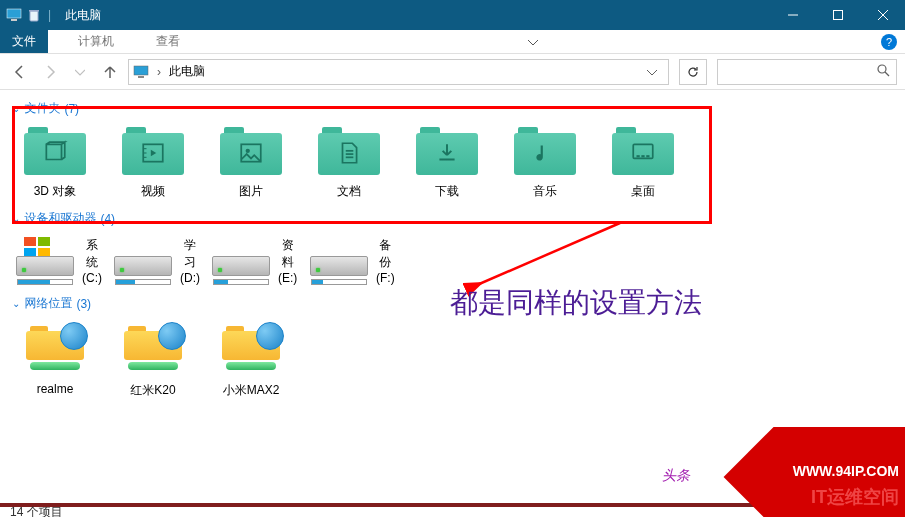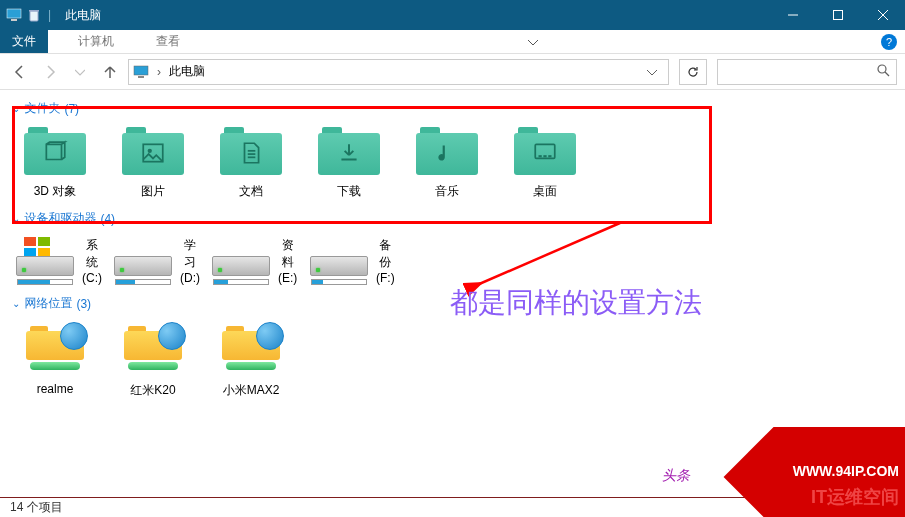--- a/index.html
+++ b/index.html
@@ -44,21 +44,21 @@
   .folder-grid { display: flex; gap: 20px; padding: 6px 4px 10px; flex-wrap: wrap; }
   .folder-item { width: 78px; display: flex; flex-direction: column; align-items: center; gap: 8px; cursor: default; }
   .folder-icon { width: 62px; height: 48px; position: relative; }
   .folder-tab { position: absolute; top: 0; left: 4px; width: 20px; height: 8px; background: #3fb79a; border-radius: 2px 2px 0 0; }
   .folder-body { position: absolute; top: 6px; left: 0; right: 0; bottom: 0; background: linear-gradient(#5ecbb0, #3fb79a); border-radius: 3px; display: flex; align-items: center; justify-content: center; }
   .folder-inner { color: #1b7560; }
   .folder-label { font-size: 12px; color: #000; text-align: center; }
 
   .redbox { border: 3px solid #ff0000; position: absolute; top: 106px; left: 12px; width: 700px; height: 118px; pointer-events: none; }
   .arrow-line { position: absolute; top: 218px; left: 440px; width: 200px; height: 80px; pointer-events: none; }
-  .annotation { position: absolute; top: 284px; left: 450px; color: #8b5cf6; font-size: 28px; font-weight: 400; pointer-events: none; }
+  .annotation { position: absolute; top: 284px; left: 450px; color: #4c1d95; font-size: 28px; font-weight: 400; pointer-events: none; }
 
   
   .drive-grid { display: flex; gap: 20px; padding: 6px 4px 10px; flex-wrap: wrap; }
   .drive-item { width: 78px; display: flex; flex-direction: row; align-items: center; gap: 8px; cursor: default; }
   .drive-icon { width: 62px; height: 48px; position: relative; display: flex; flex-direction: column; align-items: center; justify-content: flex-end; }
   .drive-body { width: 58px; height: 20px; background: linear-gradient(#e6e6e6, #b5b5b5); border-radius: 2px; border: 1px solid #999; position: relative; }
   .drive-led { position: absolute; bottom: 3px; left: 5px; width: 4px; height: 4px; background: #3fc93f; border-radius: 1px; box-shadow: 0 0 2px #3fc93f; }
   .drive-bar { width: 56px; height: 6px; border: 1px solid #999; margin-top: 3px; position: relative; background: #fff; }
   .drive-fill { position: absolute; left: 0; top: 0; bottom: 0; background: #26a0da; }
   .drive-label { font-size: 12px; color: #000; text-align: center; }
@@ -74,21 +74,21 @@
   .net-grid { display: flex; gap: 20px; padding: 6px 4px 10px; flex-wrap: wrap; }
   .net-item { width: 78px; display: flex; flex-direction: column; align-items: center; gap: 8px; cursor: default; }
   .net-icon { width: 58px; height: 52px; position: relative; }
   .net-folder-tab { position: absolute; top: 4px; left: 4px; width: 18px; height: 7px; background: #f7b733; border-radius: 2px 2px 0 0; }
   .net-folder-body { position: absolute; top: 9px; left: 0; right: 0; bottom: 14px; background: linear-gradient(#fdd858, #f7b733); border-radius: 3px; }
   .net-globe { position: absolute; top: 0; right: -4px; width: 28px; height: 28px; background: radial-gradient(circle at 30% 30%, #7ecbf4, #1a82c9); border-radius: 50%; border: 1px solid #1a82c9; }
   .net-bar { position: absolute; bottom: 4px; left: 4px; right: 4px; height: 8px; background: linear-gradient(#7ee89f, #2fb360); border-radius: 4px; }
   .net-label { font-size: 12px; color: #000; text-align: center; }
 
   
-  .statusbar { position: absolute; bottom: 0; left: 0; right: 0; height: 20px; border-top: 1px solid #7f1d1d; display: flex; align-items: center; padding: 0 10px; font-size: 12px; color: #333; }
+  .statusbar { position: absolute; bottom: 0; left: 0; right: 0; height: 14px; border-top: 4px solid #7f1d1d; display: flex; align-items: center; padding: 0 10px; font-size: 12px; color: #333; }
 
   
   .corner { position: absolute; bottom: 0; right: 0; width: 220px; height: 90px; overflow: hidden; pointer-events: none; }
   .tri1 { position: absolute; bottom: -60px; right: -60px; width: 200px; height: 200px; background: #d40000; transform: rotate(45deg); }
   .wm-url { position: absolute; bottom: 38px; right: 6px; color: #fff; font-weight: bold; font-size: 14px; transform: rotate(0deg); }
   .wm-text { position: absolute; bottom: 8px; right: 6px; color: #ef4444; font-weight: bold; font-size: 18px; }
   .tou { position: absolute; bottom: 28px; right: 210px; color: #222; font-size: 18px; font-style: italic; font-weight: 500; }
 </style>
 </head>
 <body>
@@ -212,20 +212,35 @@
           </div>
     </div>
     <div class="folder-label">3D 对象</div>
       </div>
       <div class="folder-item">
     <div class="folder-icon">
       <div class="folder-tab"></div>
       <div class="folder-body">
             <span class="folder-inner"><svg width="26" height="26" viewBox="0 0 24 24">
                 <rect x="3" y="4" width="18" height="16" fill="none" stroke="#1b7560" stroke-width="1.6"></rect>
+                <path d="M10 9v6l5-3z" fill="#1b7560"></path>
+                <line x1="3" y1="8" x2="6" y2="8" stroke="#1b7560"></line>
+                <line x1="3" y1="12" x2="6" y2="12" stroke="#1b7560"></line>
+                <line x1="3" y1="16" x2="6" y2="16" stroke="#1b7560"></line>
+              </svg></span>
+          </div>
+    </div>
+    <div class="folder-label">视频</div>
+      </div>
+      <div class="folder-item">
+    <div class="folder-icon">
+      <div class="folder-tab"></div>
+      <div class="folder-body">
+            <span class="folder-inner"><svg width="26" height="26" viewBox="0 0 24 24">
+                <rect x="3" y="4" width="18" height="16" fill="none" stroke="#1b7560" stroke-width="1.6"></rect>
                 <circle cx="9" cy="10" r="2" fill="#1b7560"></circle>
                 <path d="M3 18l5-5 4 4 3-3 6 6" fill="none" stroke="#1b7560" stroke-width="1.6"></path>
               </svg></span>
           </div>
     </div>
     <div class="folder-label">图片</div>
       </div>
       <div class="folder-item">
     <div class="folder-icon">
       <div class="folder-tab"></div>

